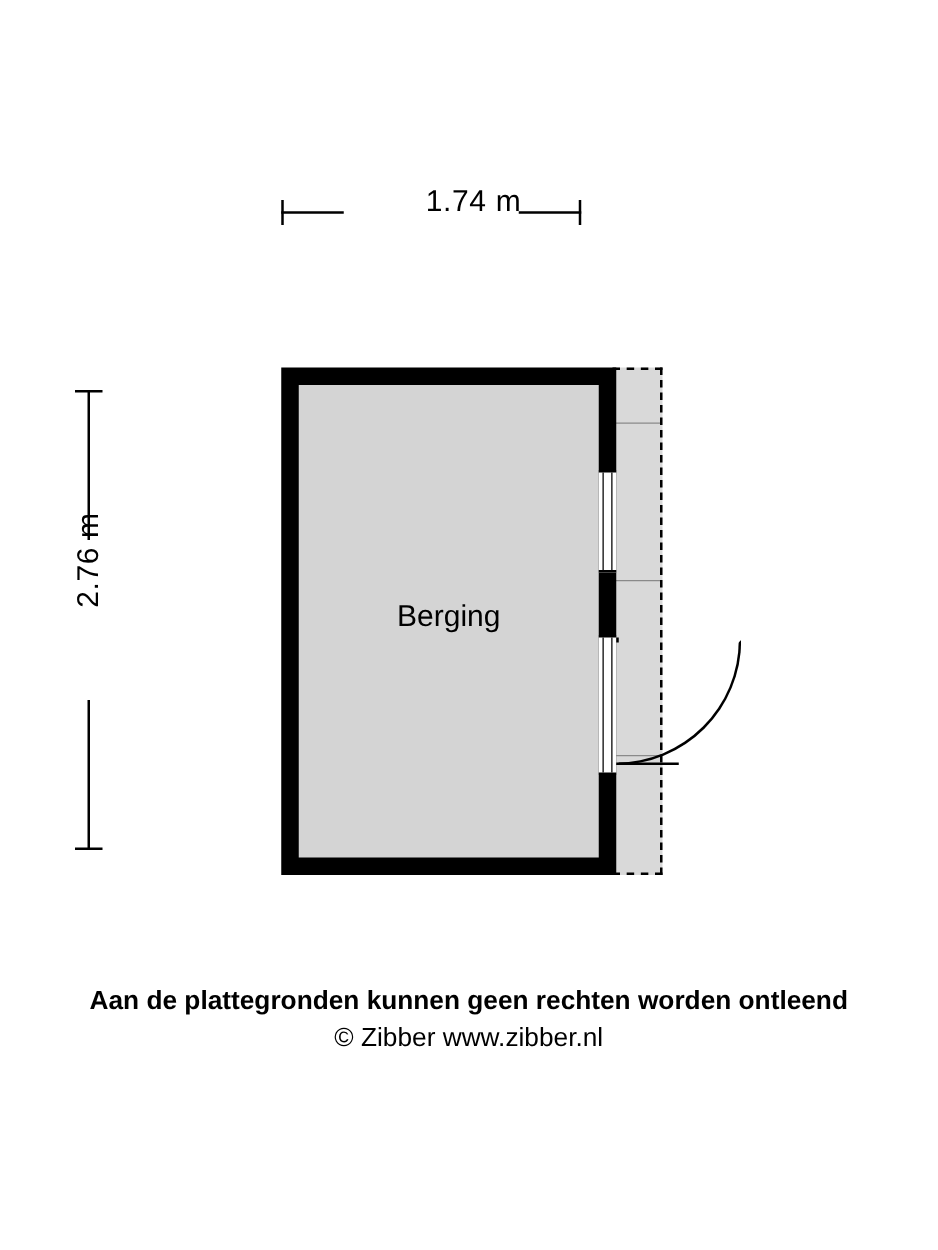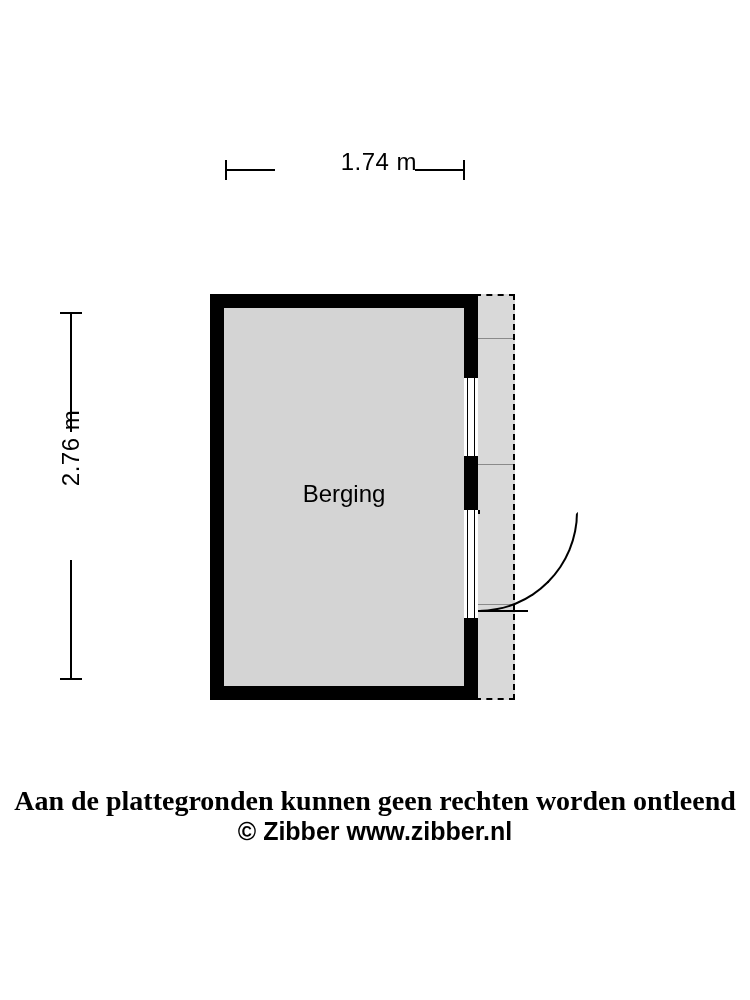--- a/index.html
+++ b/index.html
@@ -83,21 +83,21 @@
     width: 128px;
     text-align: center;
     font-size: 24px;
     transform: rotate(-90deg);
     letter-spacing: 0.5px;
   }
 
   
   #floorplan {
     position: absolute;
-    left: 210px;
+    left: 225px;
     top: 294px;
     width: 305px;
     height: 406px;
   }
 
   
   .exterior-zone {
     position: absolute;
     left: 265px;
     top: 0px;
@@ -247,29 +247,28 @@
 
   
   #footer {
     position: absolute;
     left: 0px;
     top: 786px;
     width: 750px;
     text-align: center;
   }
   #footer .line1 {
-    font-size: 28px;
+    font-size: 21px;
     font-weight: bold;
     letter-spacing: 0px;
     line-height: 30px;
-    font-family: Liberation Serif, serif;
   }
   #footer .line2 {
-    font-size: 25px;
-    font-weight: bold;
+    font-size: 21px;
+    font-weight: normal;
     line-height: 30px;
   }
 </style>
 </head>
 <body>
 
 <div id="top-dimension">
   <div class="tick start"></div>
   <div class="dim-line left"></div>
   <div class="dim-label">1.74 m</div>

